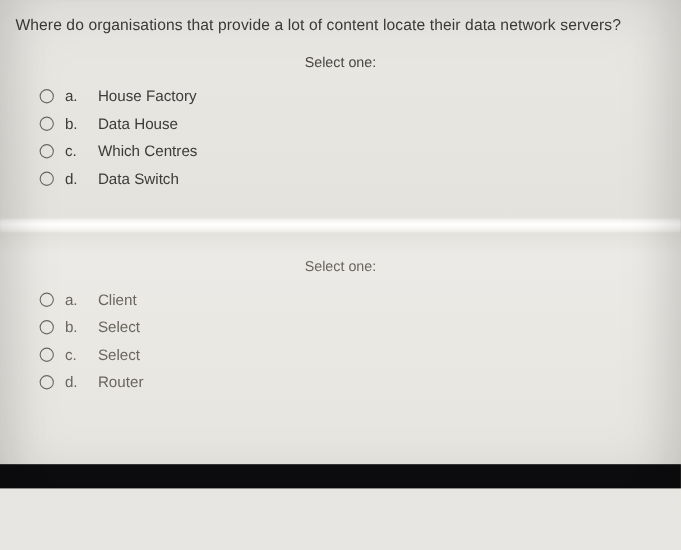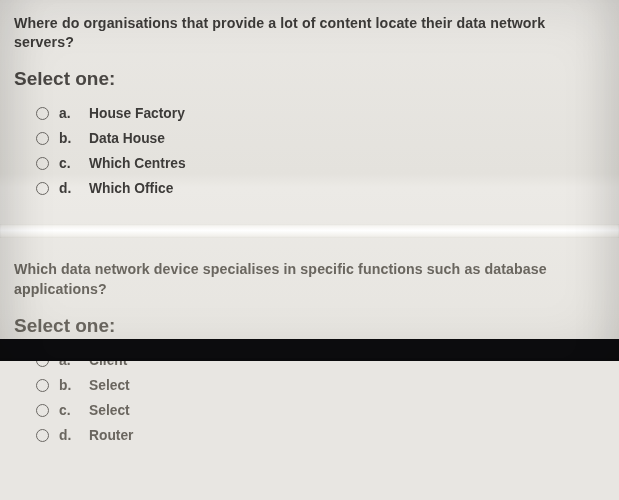--- a/index.html
+++ b/index.html
@@ -5,24 +5,23 @@
   * { box-sizing: border-box; margin: 0; padding: 0; }
   html, body { width: 619px; height: 500px; }
   body {
     font-family: Arial, Helvetica, sans-serif;
     background: #e8e6e2;
     position: relative;
     overflow: hidden;
   }
   .page {
     width: 619px;
-    height: 361px;
+    height: 444px;
     background: linear-gradient(180deg, #eae8e4 0%, #e4e2dd 48%, #eceae6 52%, #e6e4df 100%);
     position: relative;
-    font-weight: bold;
   }
   .question-block {
     padding: 14px 14px 18px 14px;
   }
   .q2 {
     padding-top: 22px;
     color: #5a5651;
   }
   .q2 .question-text,
   .q2 .select-one,
@@ -36,23 +35,24 @@
     box-shadow: 0 1px 2px rgba(0,0,0,0.06) inset, 0 -1px 2px rgba(0,0,0,0.04) inset;
   }
   .question-text {
     font-size: 14.2px;
     color: #3d3b39;
     letter-spacing: 0.1px;
     line-height: 1.35;
     margin-bottom: 16px;
   }
   .select-one {
-    font-size: 19px;
+    font-size: 13px;
     color: #4a4744;
     margin-bottom: 16px;
+    text-align: center;
   }
   .options {
     padding-left: 22px;
   }
   .option {
     display: flex;
     align-items: center;
     gap: 10px;
     margin-bottom: 10px;
   }
@@ -113,30 +113,29 @@
 
       <div class="option">
         <span class="radio"></span>
         <span class="option-letter">c.</span>
         <span class="option-label">Which Centres</span>
       </div>
 
       <div class="option">
         <span class="radio"></span>
         <span class="option-letter">d.</span>
-        <span class="option-label">Which Office</span>
+        <span class="option-label">Data Switch</span>
       </div>
 
     </div>
   </div>
 
   <div class="divider"></div>
 
   <div class="question-block q2">
-    <div class="question-text">Which data network device specialises in specific functions such as database applications?</div>
     <div class="select-one">Select one:</div>
     <div class="options">
 
       <div class="option">
         <span class="radio"></span>
         <span class="option-letter">a.</span>
         <span class="option-label">Client</span>
       </div>
 
       <div class="option">

